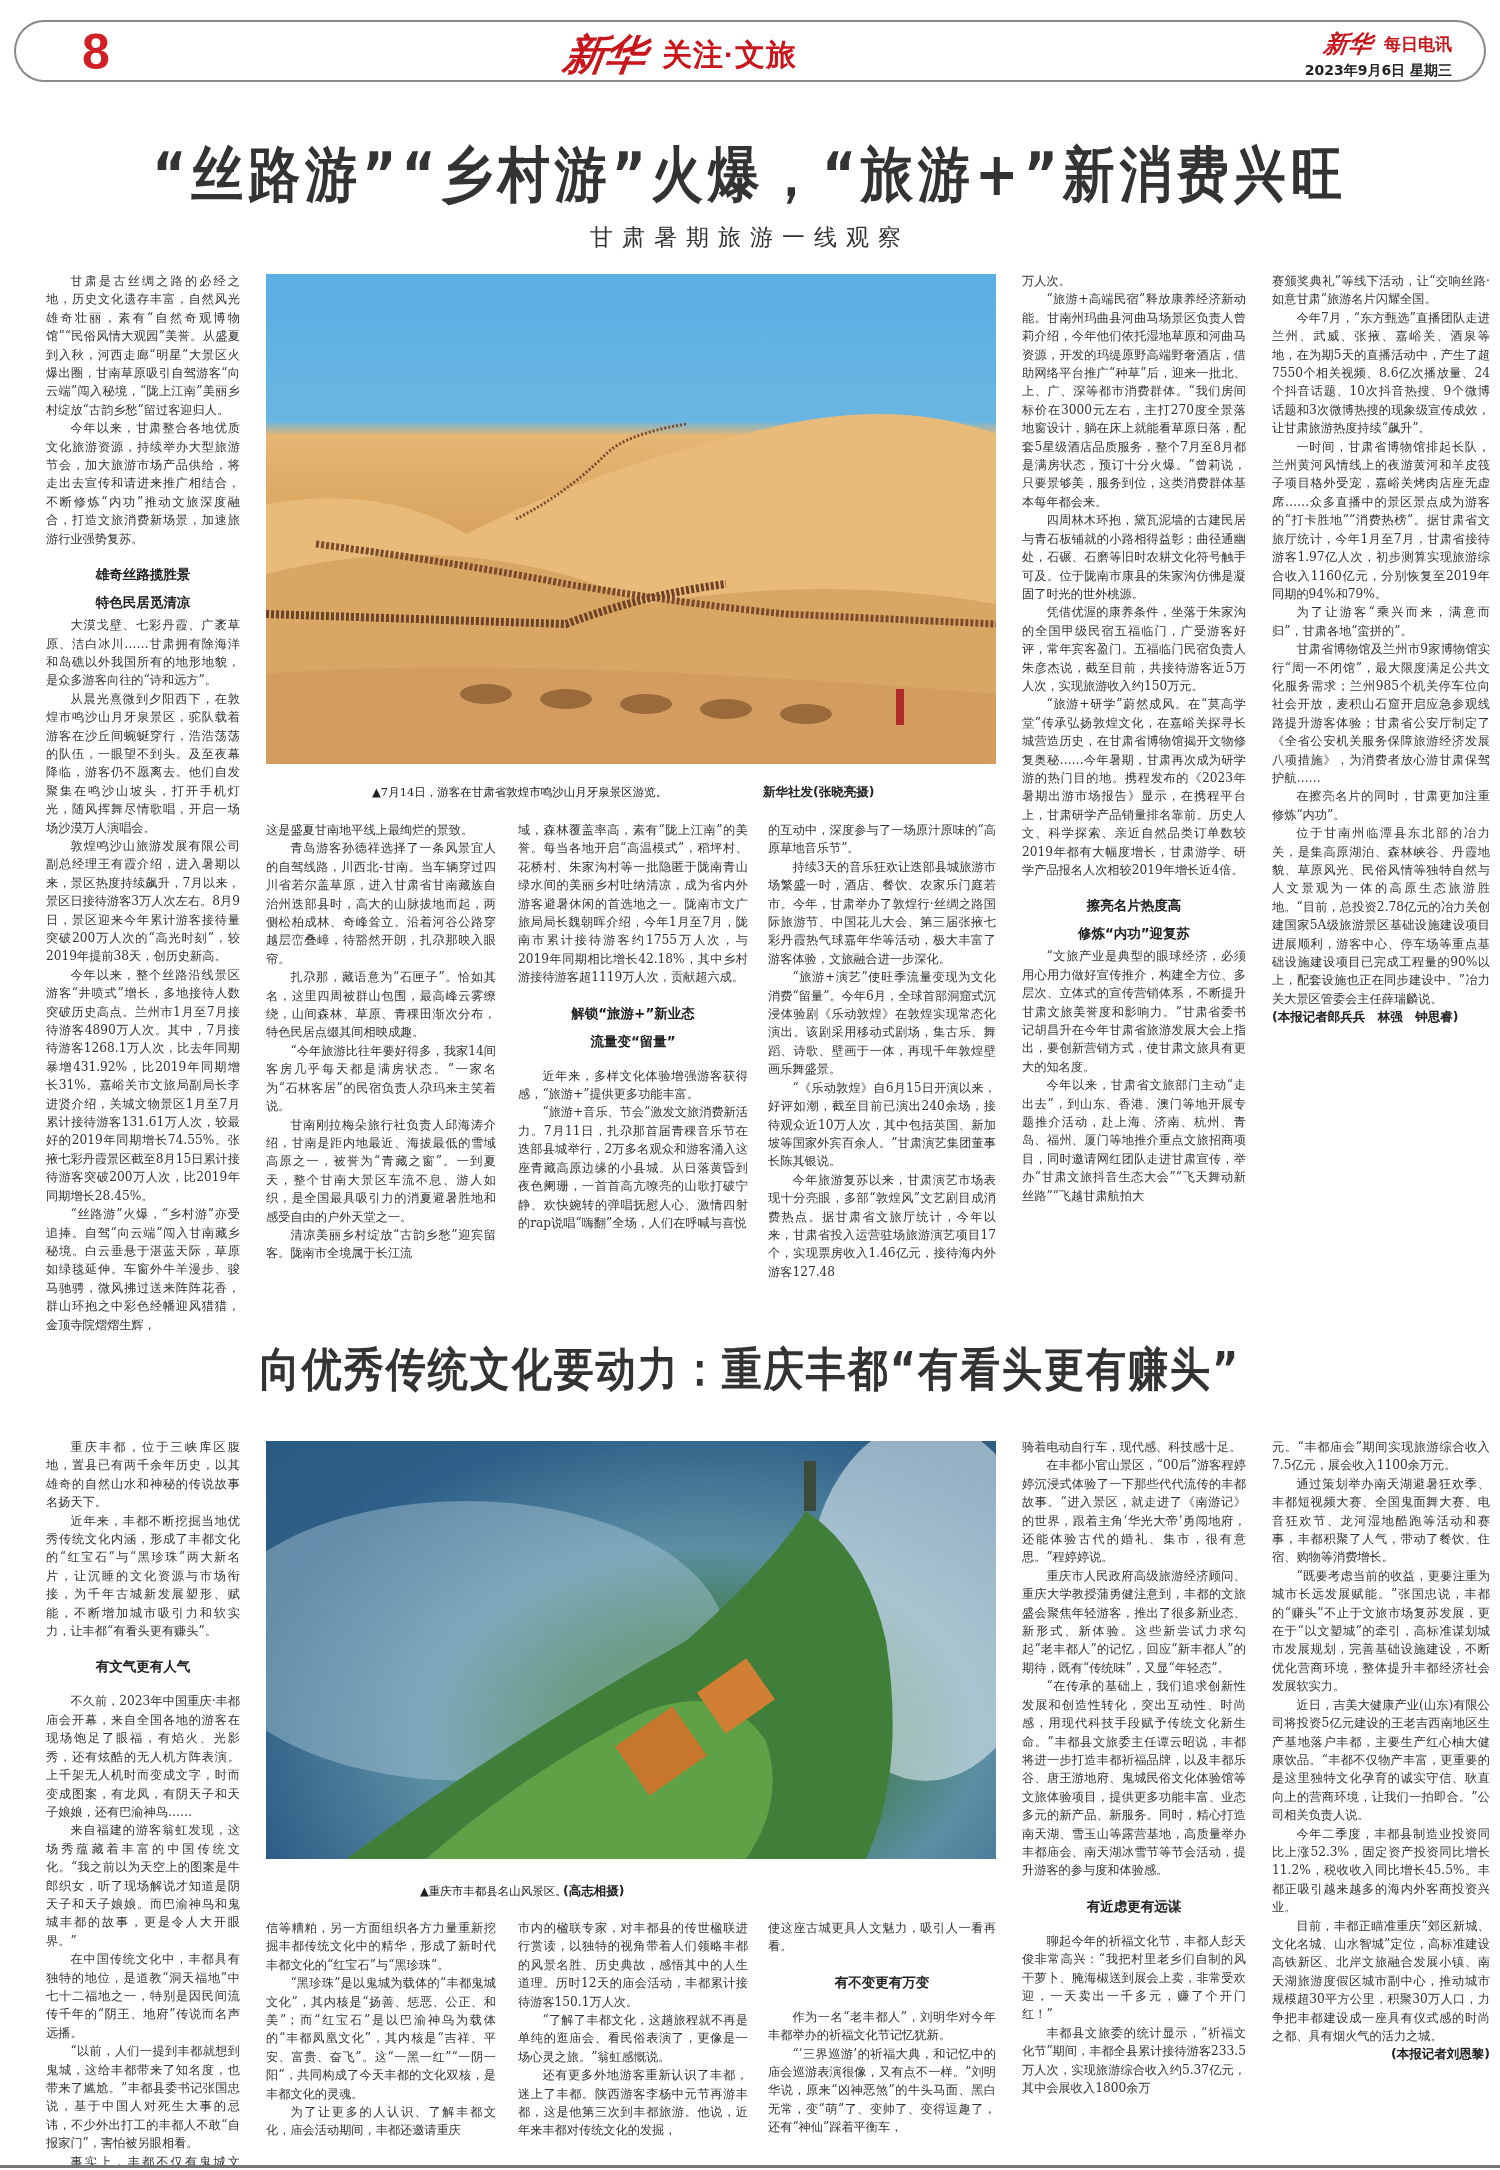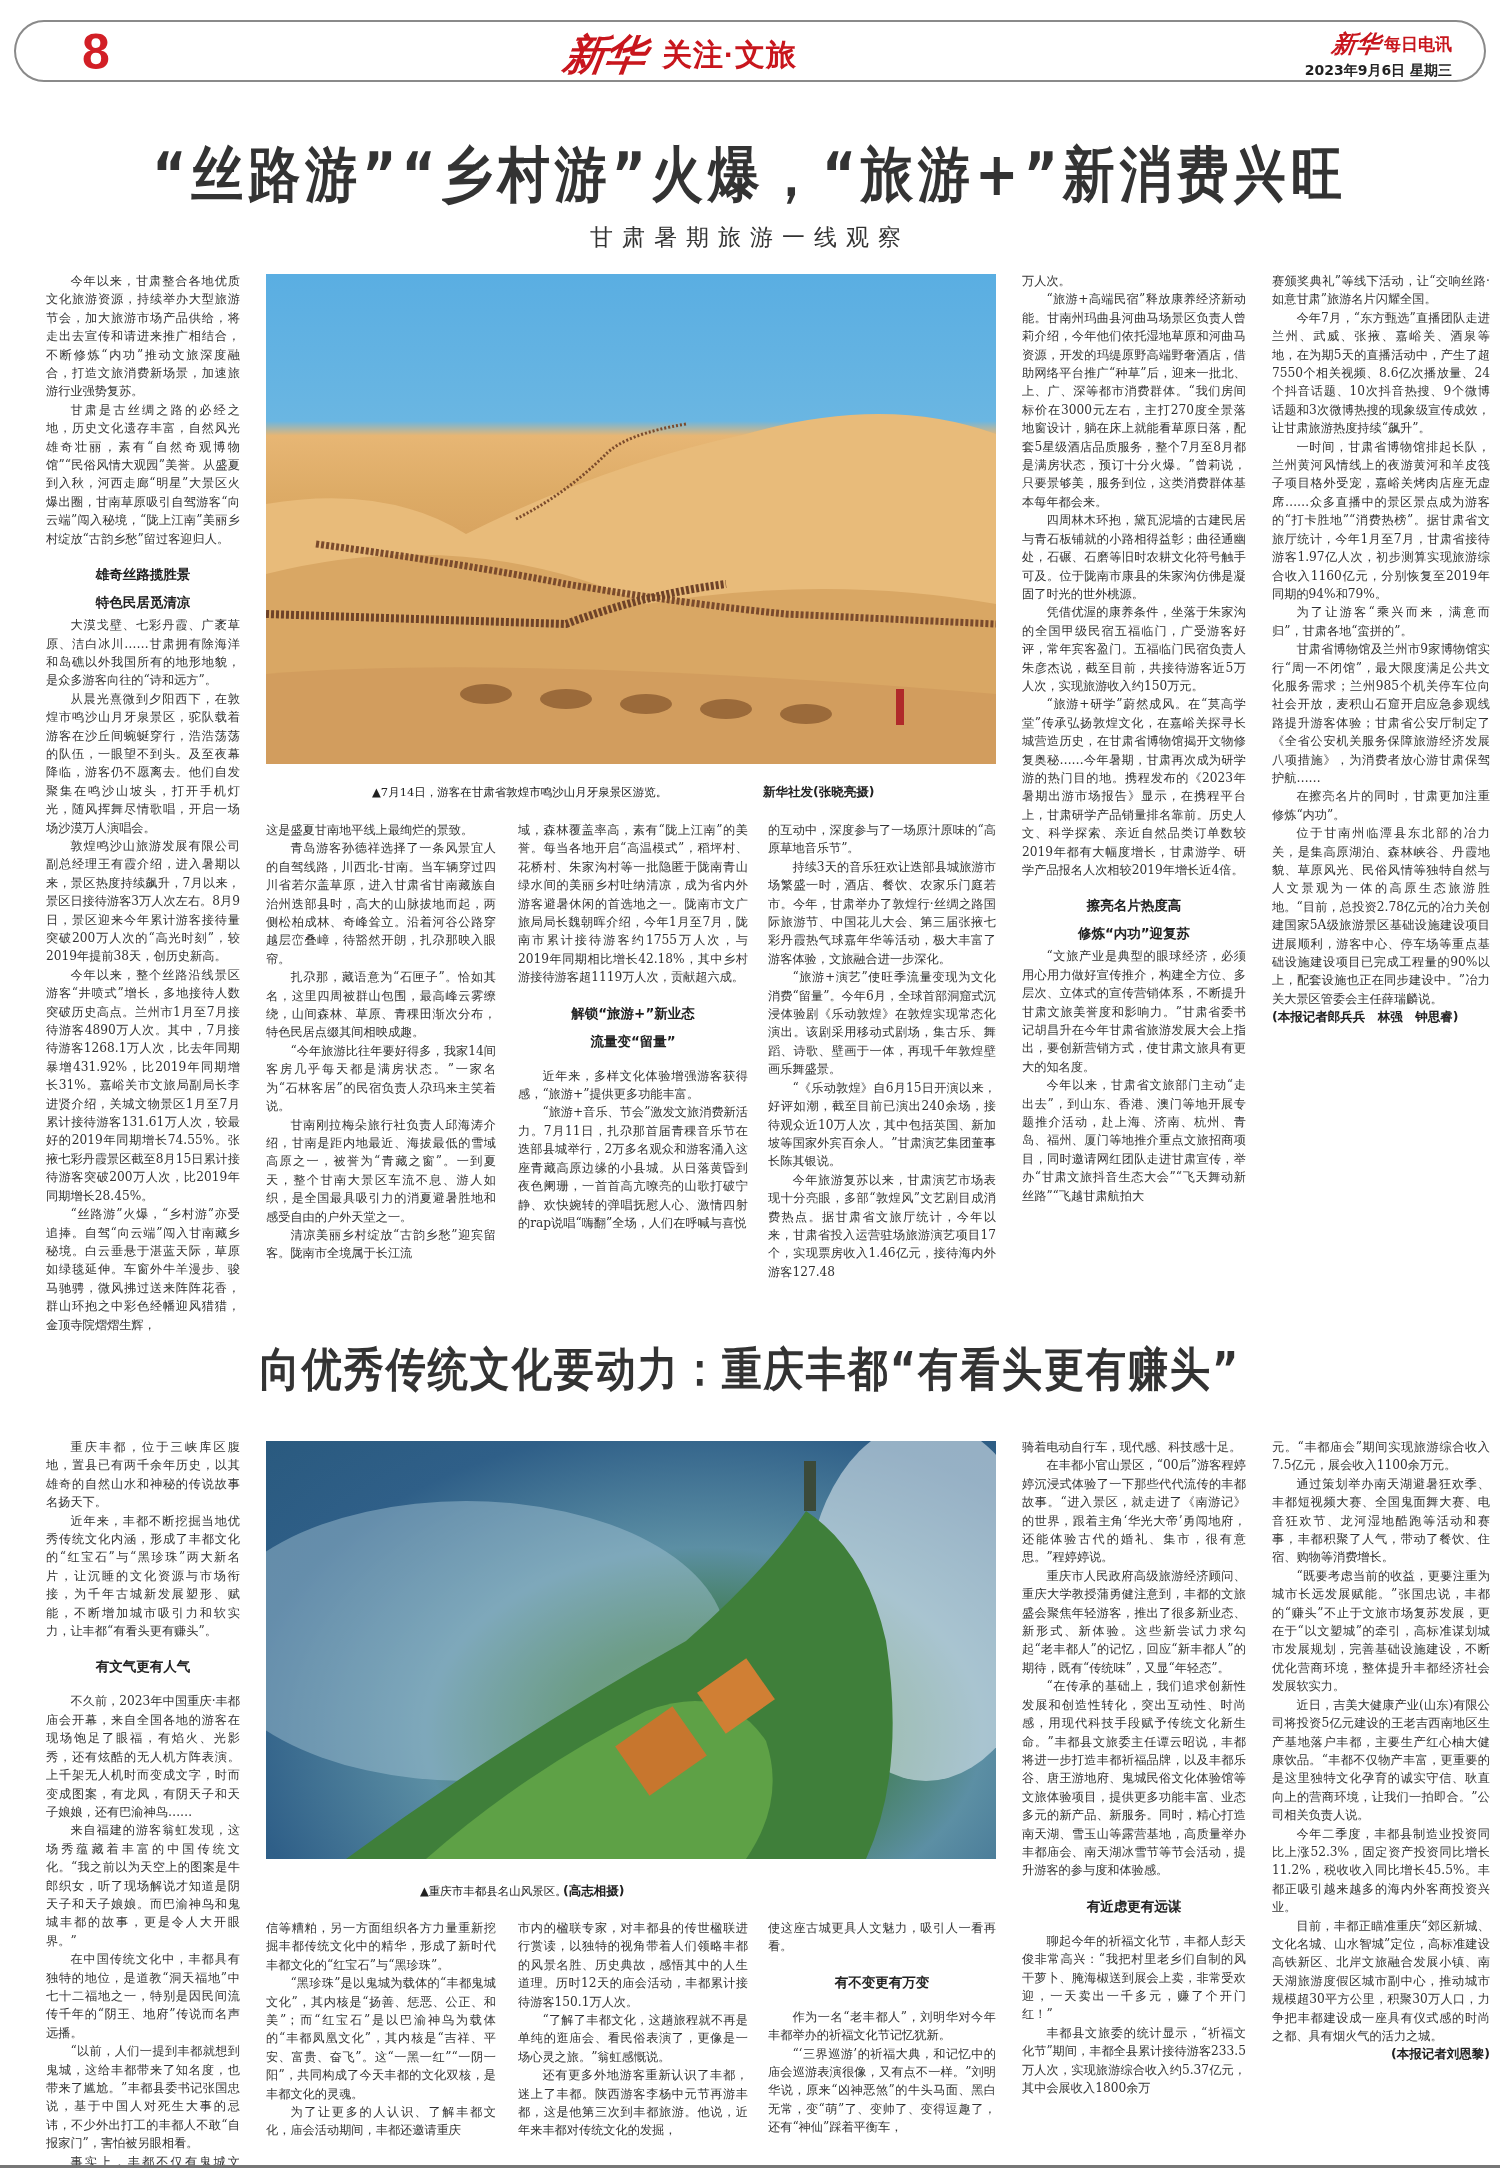--- a/index.html
+++ b/index.html
@@ -11,21 +11,21 @@
   .page-num { position: absolute; left: 66px; top: 4px; font-family: "Liberation Sans", sans-serif;
     font-weight: bold; font-size: 50px; color: #d21f26; line-height: 52px; }
   .section-brand { position: absolute; left: 548px; top: 10px; display: flex; align-items: center; }
   .brand-script { font-family: "DejaVu Serif", serif; font-style: italic; font-weight: bold;
     color: #c8161d; font-size: 42px; letter-spacing: -2px; transform: skewX(-8deg); line-height: 46px; }
   .section-name { font-family: Liberation Sans, sans-serif; font-weight: bold; color: #c8161d;
     font-size: 30px; margin-left: 18px; letter-spacing: 1px; }
   .paper-brand { position: absolute; right: 32px; top: 6px; text-align: right; }
   .paper-brand-row { display: flex; align-items: center; justify-content: flex-end; }
   .paper-brand-script { font-style: italic; font-weight: bold; color: #c8161d; font-size: 24px; transform: skewX(-8deg); }
-  .paper-brand-name { font-family: "DejaVu Sans", sans-serif; font-weight: bold; color: #c8161d; font-size: 17px; margin-left: 4px; }
+  .paper-brand-name { font-family: "DejaVu Sans", sans-serif; font-weight: bold; color: #c8161d; font-size: 17px; margin-left: 12px; }
   .issue-date { font-family: "DejaVu Sans", sans-serif; font-size: 14px; color: #222; font-weight: bold; margin-top: 2px; }
 
   .headline { position: absolute; left: 0; width: 1500px; text-align: center;
     font-family: "DejaVu Sans", sans-serif; font-weight: bold; color: #333; }
   .h1-top { top: 140px; font-size: 52px; letter-spacing: 5px; transform: scaleY(1.15); }
   .h1-sub { top: 222px; font-size: 23px; letter-spacing: 9px; color: #333; font-weight: normal; }
   .h1-bottom { top: 1342px; font-size: 40px; letter-spacing: 2px; transform: scaleY(1.15); }
 
   .col { position: absolute; font-size: 12.2px; line-height: 18.4px; text-align: justify; color: #333; }
   .col p { text-indent: 2em; }
@@ -62,22 +62,22 @@
       <span class="paper-brand-name">每日电讯</span>
     </div>
     <div class="issue-date">2023年9月6日 星期三</div>
   </div>
 </div>
 
 <div class="headline h1-top">“丝路游”“乡村游”火爆，“旅游+”新消费兴旺</div>
 <div class="headline h1-sub">甘肃暑期旅游一线观察</div>
 
 <div class="col" style="left:46px; top:272px; width:194px;">
+  <p>甘肃是古丝绸之路的必经之地，历史文化遗存丰富，自然风光雄奇壮丽，素有“自然奇观博物馆”“民俗风情大观园”美誉。从盛夏到入秋，河西走廊“明星”大景区火爆出圈，甘南草原吸引自驾游客“向云端”闯入秘境，“陇上江南”美丽乡村绽放“古韵乡愁”留过客迎归人。</p>
   <p>今年以来，甘肃整合各地优质文化旅游资源，持续举办大型旅游节会，加大旅游市场产品供给，将走出去宣传和请进来推广相结合，不断修炼“内功”推动文旅深度融合，打造文旅消费新场景，加速旅游行业强势复苏。</p>
-  <p>甘肃是古丝绸之路的必经之地，历史文化遗存丰富，自然风光雄奇壮丽，素有“自然奇观博物馆”“民俗风情大观园”美誉。从盛夏到入秋，河西走廊“明星”大景区火爆出圈，甘南草原吸引自驾游客“向云端”闯入秘境，“陇上江南”美丽乡村绽放“古韵乡愁”留过客迎归人。</p>
   <div class="subhead-gap"></div>
   <p class="subhead">雄奇丝路揽胜景</p>
   <p class="subhead">特色民居觅清凉</p>
   <p>大漠戈壁、七彩丹霞、广袤草原、洁白冰川……甘肃拥有除海洋和岛礁以外我国所有的地形地貌，是众多游客向往的“诗和远方”。</p>
   <p>从晨光熹微到夕阳西下，在敦煌市鸣沙山月牙泉景区，驼队载着游客在沙丘间蜿蜒穿行，浩浩荡荡的队伍，一眼望不到头。及至夜幕降临，游客仍不愿离去。他们自发聚集在鸣沙山坡头，打开手机灯光，随风挥舞尽情歌唱，开启一场场沙漠万人演唱会。</p>
   <p>敦煌鸣沙山旅游发展有限公司副总经理王有霞介绍，进入暑期以来，景区热度持续飙升，7月以来，景区日接待游客3万人次左右。8月9日，景区迎来今年累计游客接待量突破200万人次的“高光时刻”，较2019年提前38天，创历史新高。</p>
   <p>今年以来，整个丝路沿线景区游客“井喷式”增长，多地接待人数突破历史高点。兰州市1月至7月接待游客4890万人次。其中，7月接待游客1268.1万人次，比去年同期暴增431.92%，比2019年同期增长31%。嘉峪关市文旅局副局长李进贤介绍，关城文物景区1月至7月累计接待游客131.61万人次，较最好的2019年同期增长74.55%。张掖七彩丹霞景区截至8月15日累计接待游客突破200万人次，比2019年同期增长28.45%。</p>
   <p>“丝路游”火爆，“乡村游”亦受追捧。自驾“向云端”闯入甘南藏乡秘境。白云垂悬于湛蓝天际，草原如绿毯延伸。车窗外牛羊漫步、骏马驰骋，微风拂过送来阵阵花香，群山环抱之中彩色经幡迎风猎猎，金顶寺院熠熠生辉，</p>
 </div>
 

